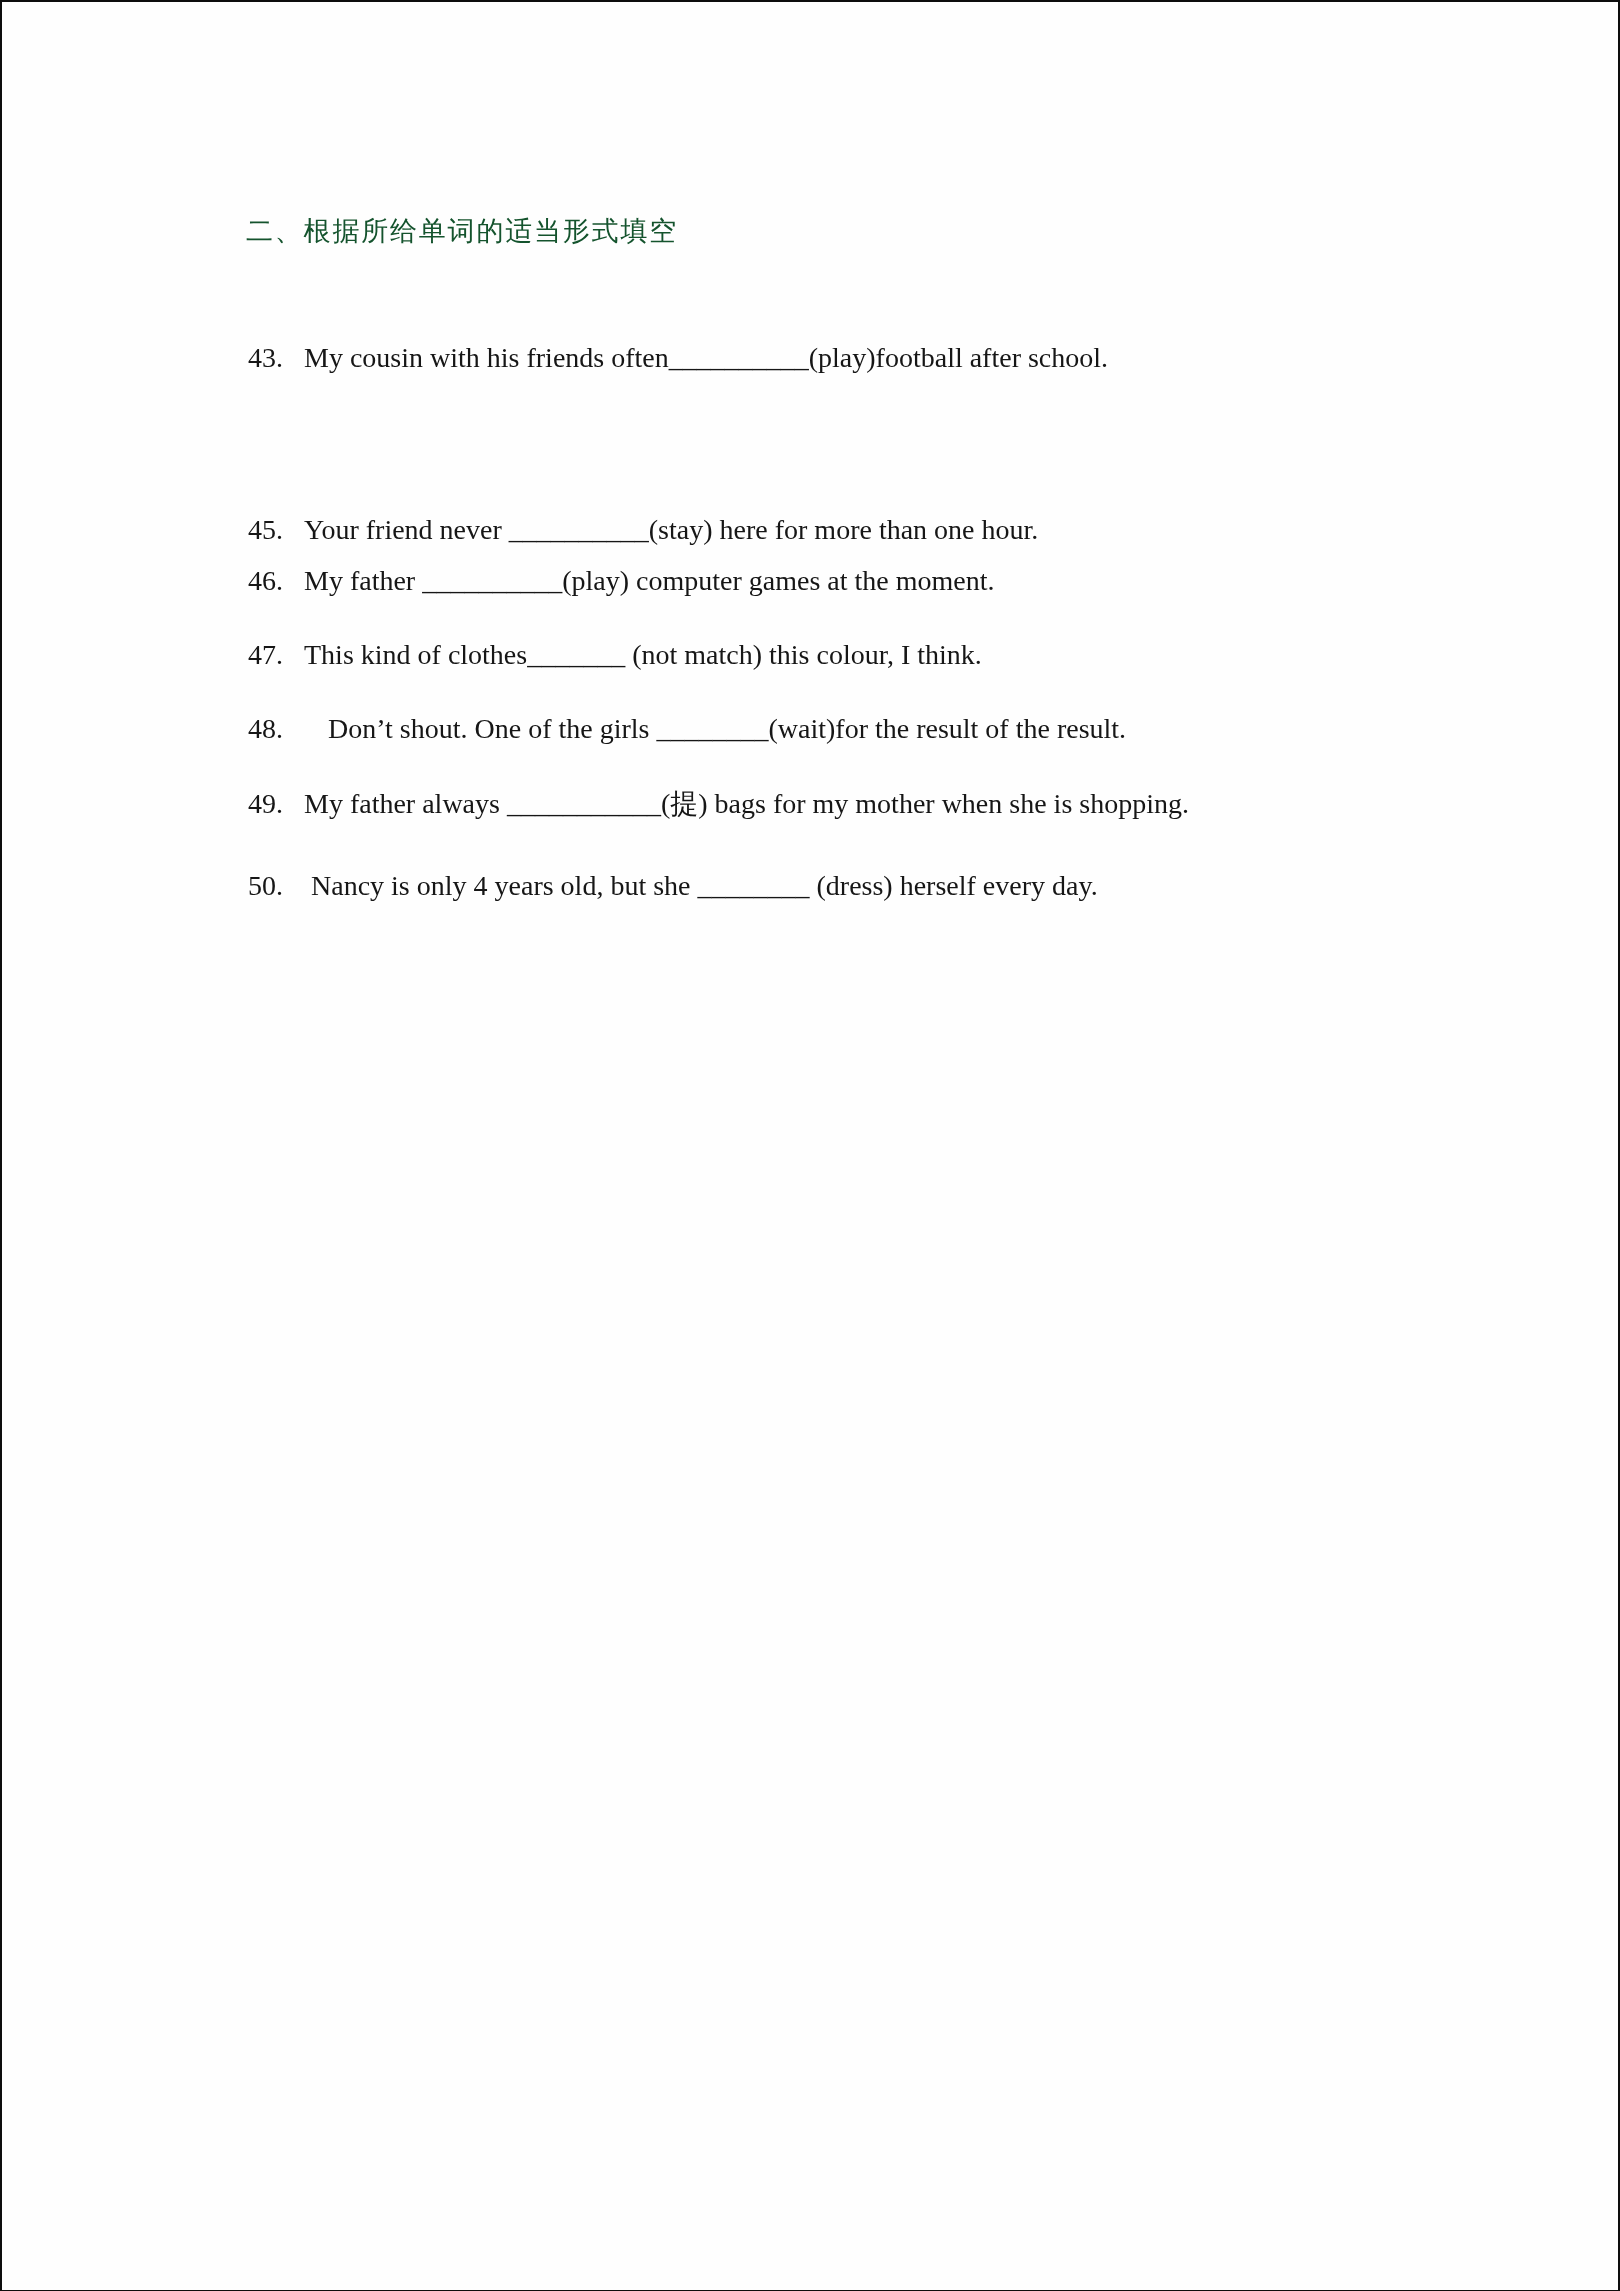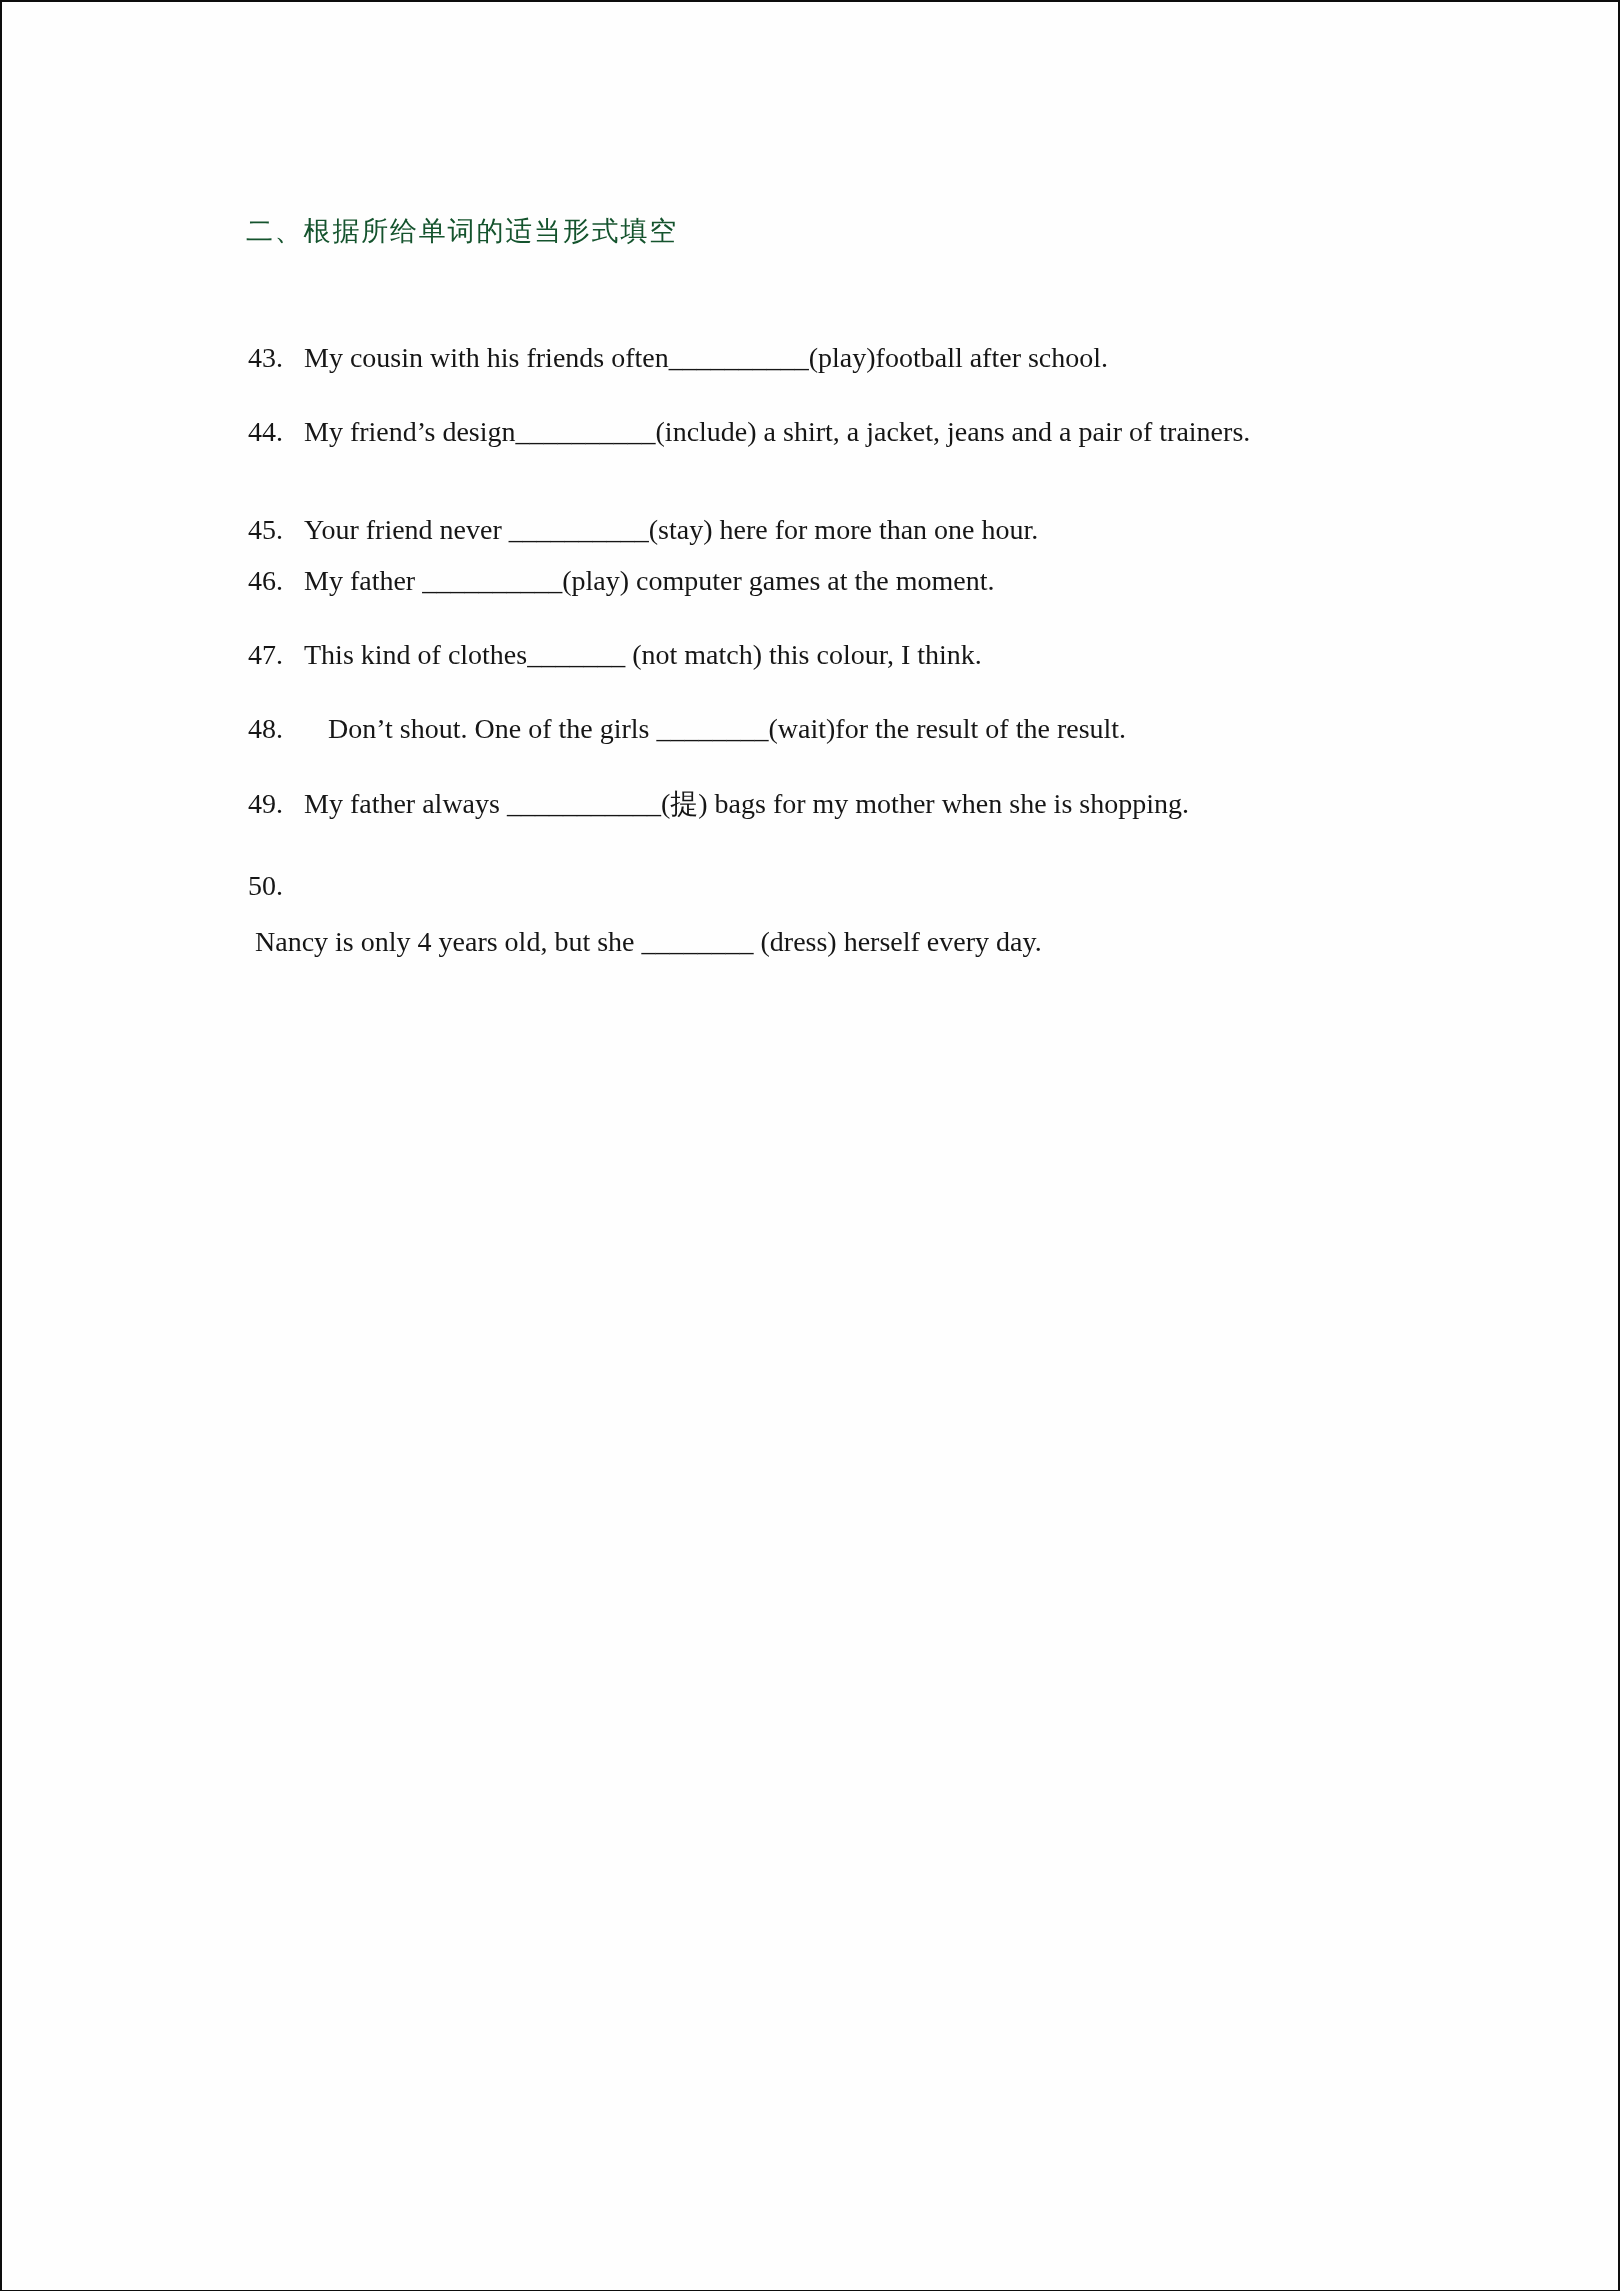--- a/index.html
+++ b/index.html
@@ -47,38 +47,34 @@
   .q-text {
     white-space: pre-wrap;
   }
   .t43 { top: 296px; }
   .t44 { top: 370px; }
   .t45 { top: 468px; }
   .t46 { top: 519px; }
   .t47 { top: 593px; }
   .t48 { top: 667px; gap: 24px; }
   .t49 { top: 742px; }
-  .t50 { top: 824px; flex-direction: column; }
+  .t50 { top: 824px; }
 </style>
 </head>
 <body>
 
 <div class="page">
 
   <div class="section-header">二、根据所给单词的适当形式填空</div>
 
   <div class="q-line t43">
     <span class="q-num">43.</span>
     <span class="q-text">My cousin with his friends often__________(play)football after school.</span>
   </div>
 
-  <div class="q-line t44">
-    <span class="q-num">44.</span>
-    <span class="q-text">My friend’s design__________(include) a shirt, a jacket, jeans and a pair of trainers.</span>
-  </div>
 
   <div class="q-line t45">
     <span class="q-num">45.</span>
     <span class="q-text">Your friend never __________(stay) here for more than one hour.</span>
   </div>
 
   <div class="q-line t46">
     <span class="q-num">46.</span>
     <span class="q-text">My father __________(play) computer games at the moment.</span>
   </div>

